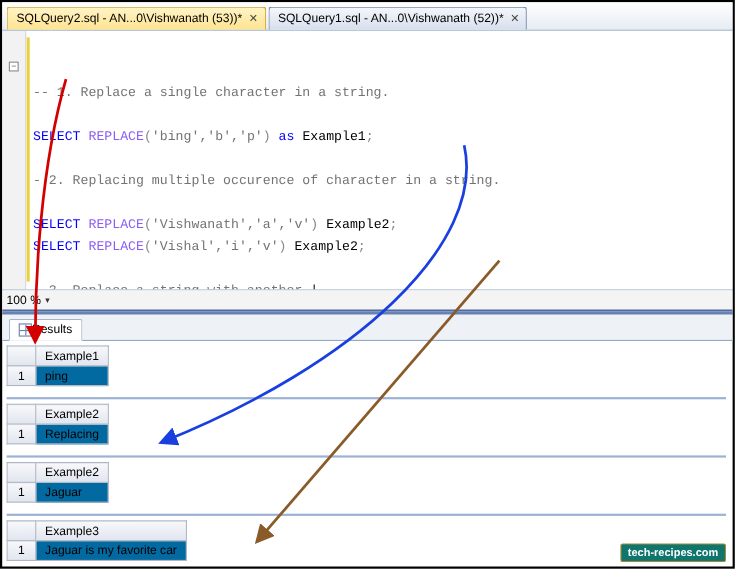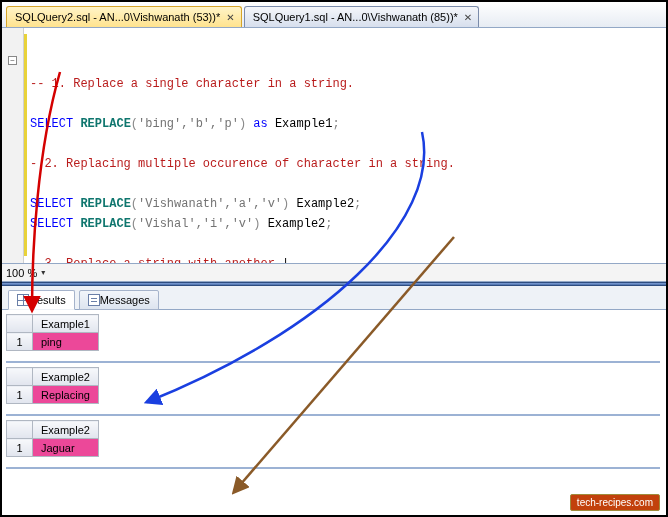--- a/index.html
+++ b/index.html
@@ -82,23 +82,23 @@
   }
   .ybar {
     position: absolute;
     left: 0;
     top: 6px;
     width: 3px;
     height: 222px;
     background: #e8d23a;
   }
   .kw { color: #0000ff; }
-  .fn { color: #0f766e; font-weight: bold; }
+  .fn { color: #8b5cf6; }
   .str { color: #737373; }
-  .cm { color: #b91c1c; }
+  .cm { color: #737373; }
   .gr { color: #888; }
   .zoom {
     height: 18px;
     background: #f4f4f4;
     border-bottom: 1px solid #93a8c6;
     display: flex;
     align-items: center;
     padding-left: 4px;
     font-size: 11px;
     gap: 4px;
@@ -179,35 +179,35 @@
     background: linear-gradient(#f7f8fb,#e1e5ee);
     text-align: left;
     font-weight: normal;
   }
   .res-grid td.rowh {
     background: linear-gradient(#f7f8fb,#e1e5ee);
     text-align: center;
     width: 26px;
   }
   .res-grid td.val {
-    background: #ec4899;
+    background: #0369a1;
     margin-top: 12px;
   }
   .corner {
     width: 26px;
   }
   .watermark {
     position: absolute;
     right: 6px;
     bottom: 4px;
-    background: #c2410c;
+    background: #0f766e;
     border: 1px solid #a08b3b;
     color: #fff;
     font-size: 10px;
-    font-weight: normal;
+    font-weight: bold;
     padding: 2px 6px;
     border-radius: 2px;
   }
   .sep {
     height: 2px;
     background: #9cb2d4;
     margin-left: 4px;
     margin-right: 6px;
   }
   .splitter {
@@ -225,21 +225,21 @@
 </style>
 </head>
 <body>
 
 <div class="tabstrip">
   <div class="tab active">
     <span>SQLQuery2.sql - AN...0\Vishwanath (53))*</span>
     <span class="close">✕</span>
   </div>
   <div class="tab">
-    <span>SQLQuery1.sql - AN...0\Vishwanath (85))*</span>
+    <span>SQLQuery1.sql - AN...0\Vishwanath (52))*</span>
     <span class="close">✕</span>
   </div>
 </div>
 
 <div class="editor-wrap">
   <div class="gutter">
     <div class="ob" style="top:28px">−</div>
   </div>
   <div class="editor">
     <div class="ybar"></div>
@@ -262,24 +262,20 @@
   <span>100 %</span>
   <span class="arrow">▾</span>
 </div>
 
 <div class="splitter"></div>
 
 <div class="result-tabs">
   <div class="rtab">
     <span class="ico-grid"></span>
     <span>Results</span>
-  </div>
-  <div class="rtab inactive">
-    <span class="ico-msg"></span>
-    <span>Messages</span>
   </div>
 </div>
 
 <div class="results-pane">
 
   <div class="grid-block">
     <table class="res-grid">
       <tbody>
           <tr>
         <th class="corner"></th>
@@ -319,20 +315,34 @@
       </tr>
       <tr>
         <td class="rowh">1</td>
         <td class="val">Jaguar</td>
       </tr>
     </tbody>
       </table>
   </div>
   <div class="sep"></div>
 
+  <div class="grid-block">
+    <table class="res-grid">
+      <tbody>
+          <tr>
+        <th class="corner"></th>
+        <th>Example3</th>
+      </tr>
+      <tr>
+        <td class="rowh">1</td>
+        <td class="val">Jaguar is my favorite car</td>
+      </tr>
+    </tbody>
+      </table>
+  </div>
 
 </div>
 
 <div class="watermark">tech-recipes.com</div>
 
 <svg class="annot">
   <defs>
     <marker id="ar-red" viewBox="0 0 10 10" refX="8" refY="5" markerWidth="7" markerHeight="7" orient="auto">
       <path d="M0,0 L10,5 L0,10 z" fill="#d40000"></path>
     </marker>

